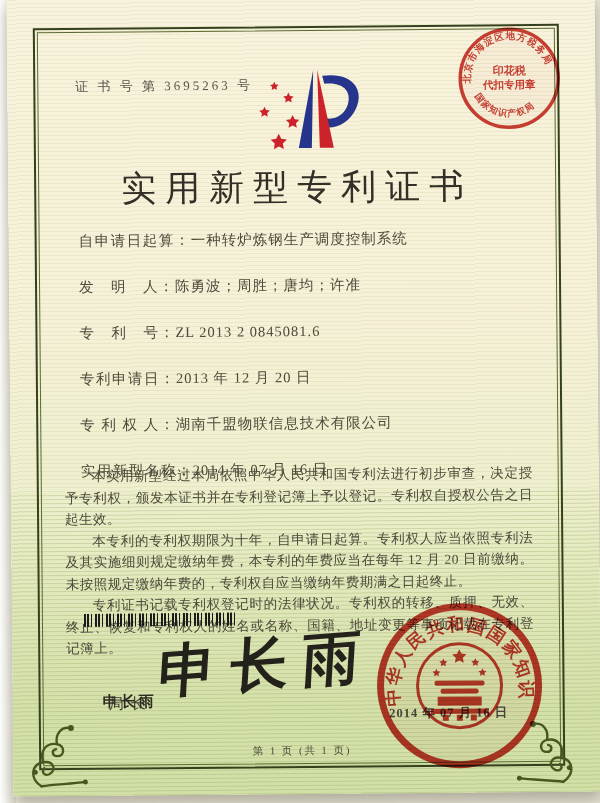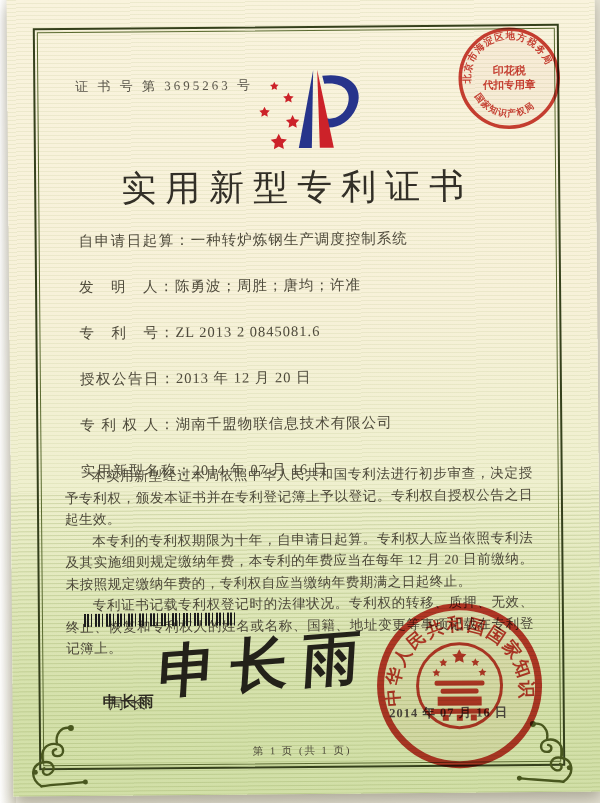--- a/index.html
+++ b/index.html
@@ -80,21 +80,21 @@
       <polygon points="73,6 58,84 71,84" fill="#27348b"></polygon>
       <polygon points="77,6 79,84 93,84" fill="#cc2229"></polygon>
     </svg>
 
     <div class="title">实用新型专利证书</div>
 
     <div class="fields">
       <div class="field-row"><span class="lab">自申请日起算：</span><span>一种转炉炼钢生产调度控制系统</span></div>
       <div class="field-row"><span class="lab">发　明　人：</span><span>陈勇波；周胜；唐均；许准</span></div>
       <div class="field-row"><span class="lab">专　利　号：</span><span>ZL 2013 2 0845081.6</span></div>
-      <div class="field-row"><span class="lab">授权公告日：</span><span>2013 年 12 月 20 日</span></div>
+      <div class="field-row"><span class="lab">专利申请日：</span><span>2013 年 12 月 20 日</span></div>
       <div class="field-row"><span class="lab">专 利 权 人：</span><span>湖南千盟物联信息技术有限公司</span></div>
       <div class="field-row"><span class="lab">实用新型名称：</span><span>2014 年 07 月 16 日</span></div>
     </div>
 
     <div class="paras">
       <p>本实用新型经过本局依照中华人民共和国专利法进行初步审查，决定授予专利权，颁发本证书并在专利登记簿上予以登记。专利权自授权公告之日起生效。</p>
       <p>本专利的专利权期限为十年，自申请日起算。专利权人应当依照专利法及其实施细则规定缴纳年费，本专利的年费应当在每年 12 月 20 日前缴纳。未按照规定缴纳年费的，专利权自应当缴纳年费期满之日起终止。</p>
       <p>专利证书记载专利权登记时的法律状况。专利权的转移、质押、无效、终止、恢复和专利权人的姓名或名称、国籍、地址变更等事项记载在专利登记簿上。</p>
     </div>
 

